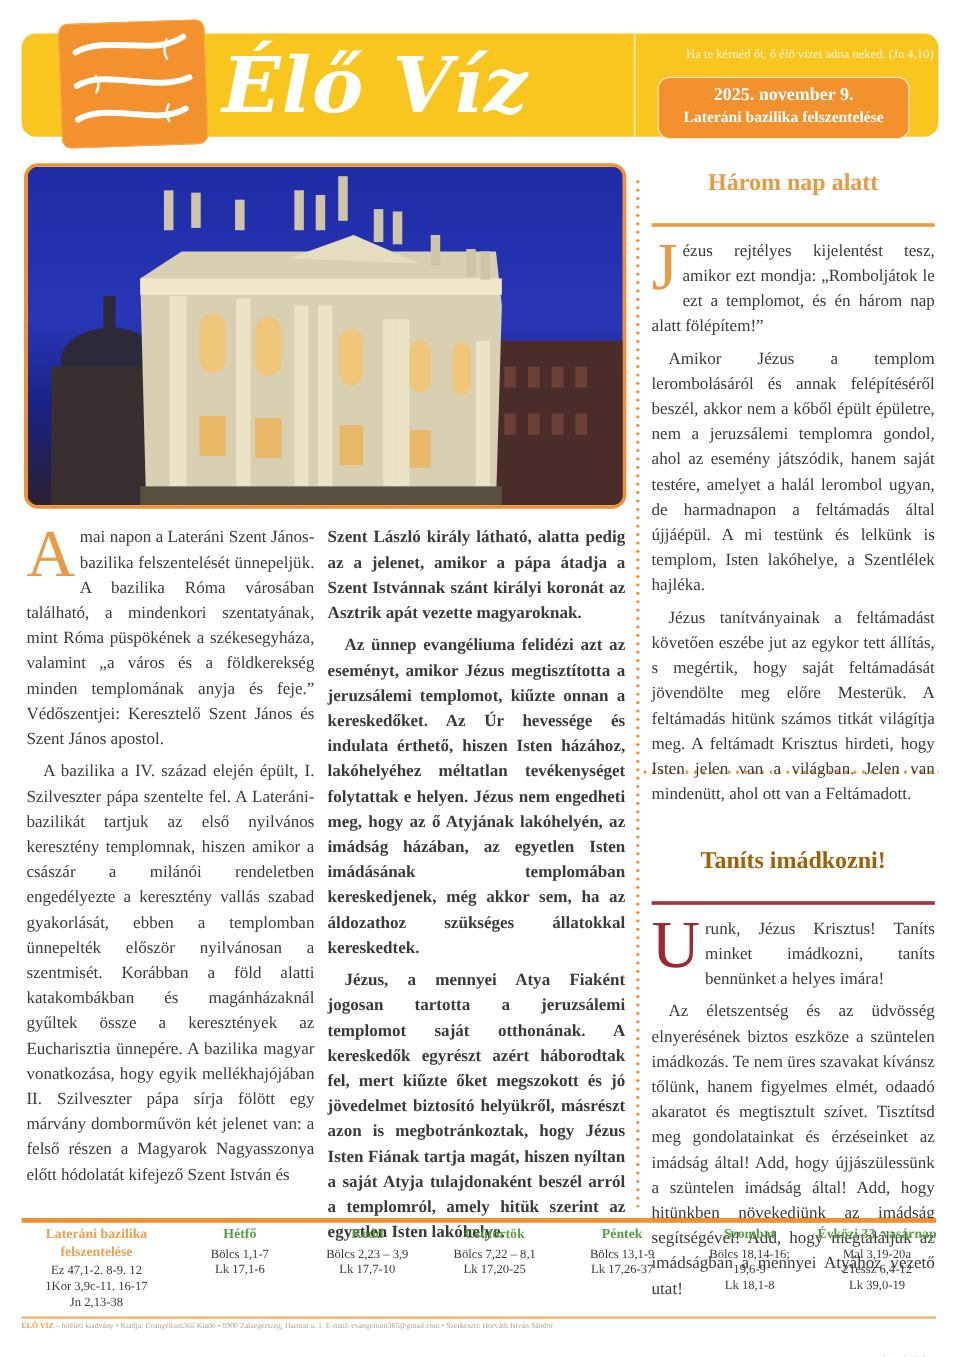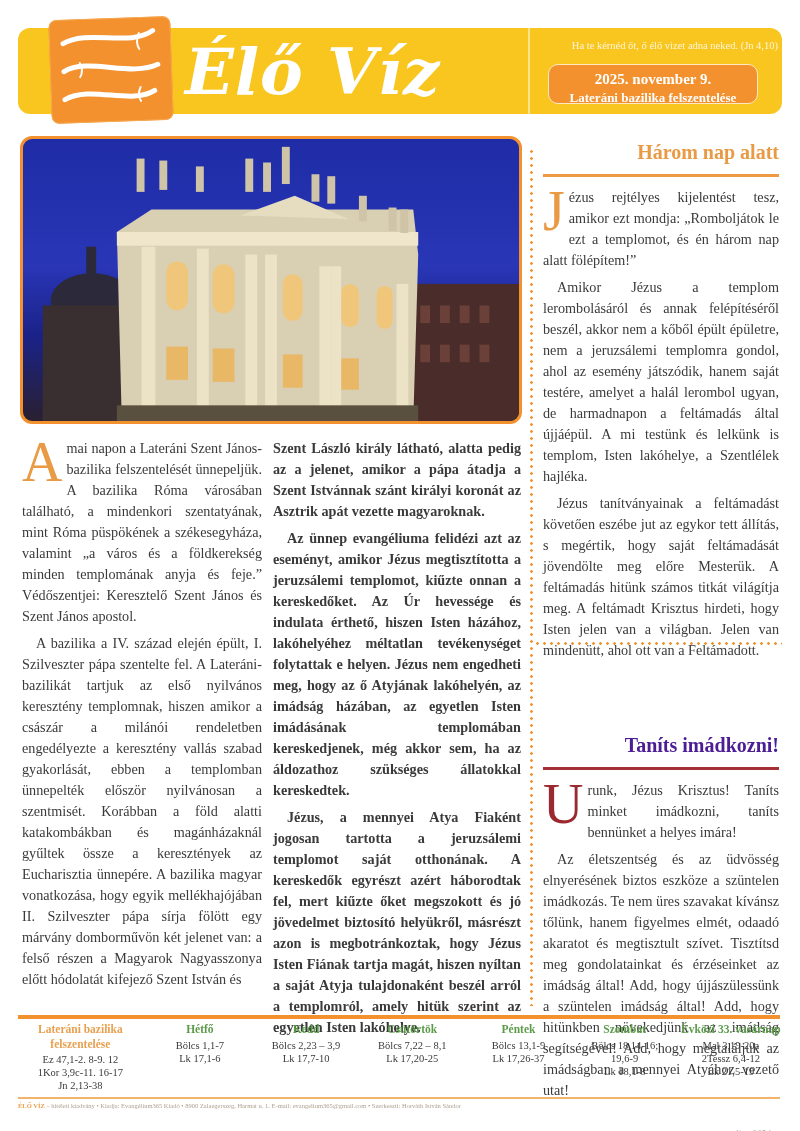--- a/index.html
+++ b/index.html
@@ -23,21 +23,21 @@
   .masthead-title {
     position: absolute; left: 185px; top: 32px; height: 80px;
     font-family: "DejaVu Serif", serif; font-style: italic; font-weight: bold;
     font-size: 64px; color: #ffffff; letter-spacing: 1px; line-height: 80px;
   }
   .tagline {
     position: absolute; left: 538px; top: 40px; width: 240px; text-align: right;
     font-size: 10.5px; color: #fff6d8;
   }
   .date-box {
-    position: absolute; left: 548px; top: 64px; width: 210px; height: 40px;
+    position: absolute; left: 548px; top: 64px; width: 210px; height: 52px;
     background: #f2912e; border-radius: 10px; border: 1.5px solid #fde9c4;
     color: #ffffff; text-align: center; font-weight: bold;
   }
   .date-box .d1 { font-size: 15px; margin-top: 6px; }
   .date-box .d2 { font-size: 13px; margin-top: 2px; }
 
   
   .photo {
     position: absolute; left: 20px; top: 136px; width: 502px; height: 288px;
     border: 3px solid #f2912e; border-radius: 12px; overflow: hidden;
@@ -48,23 +48,23 @@
   
   .col { position: absolute; font-size: 14.2px; line-height: 21px; text-align: justify; hyphens: manual; }
   .col p { text-indent: 14px; margin-bottom: 6px; }
   .col p.first { text-indent: 0; }
   .col-left { left: 22px; top: 438px; width: 240px; }
   .col-mid { left: 273px; top: 438px; width: 248px; font-weight: bold; }
   .col-right { left: 543px; top: 138px; width: 236px; }
 
   .section-title {
     font-weight: bold; font-size: 20px; color: #e99a45; line-height: 28px;
-    padding-bottom: 8px; border-bottom: 3px solid #ee9a45; margin-bottom: 10px; text-align: right;
-  }
-  .section-title.red { color: #4c1d95; border-bottom-color: #a53036; margin-top: 40px; }
+    padding-bottom: 20px; border-bottom: 3px solid #ee9a45; margin-bottom: 10px; text-align: center;
+  }
+  .section-title.red { color: #a16207; border-bottom-color: #a53036; }
 
   .dropcap {
     float: left; font-size: 56px; line-height: 44px; padding-right: 4px; margin-top: 2px;
     color: #e99a45; font-family: "Liberation Serif", serif;
   }
   .dropcap.red { color: #9a2a30; }
 
   .dotted-v {
     position: absolute; left: 530px; top: 148px; width: 3px; height: 858px;
     background-image: radial-gradient(circle, #f2912e 1.2px, transparent 1.5px);
@@ -233,21 +233,21 @@
   <div class="reading">
     <div class="rh">Szombat</div>
     <div>Bölcs 18,14-16;</div>
     <div>19,6-9</div>
     <div>Lk 18,1-8</div>
   </div>
   <div class="reading">
     <div class="rh">Évközi 33. vasárnap</div>
     <div>Mal 3,19-20a</div>
     <div>2Tessz 6,4-12</div>
-    <div>Lk 21,5-19</div>
+    <div>Lk 39,0-19</div>
   </div>
 </div>
 
 <div class="footer-rule"></div>
 <div class="footer-left">
   <span class="brand">ÉLŐ VÍZ</span><span> – hitéleti kiadvány • Kiadja: Evangélium365 Kiadó • 8900 Zalaegerszeg, Harmat u. 1. E-mail: evangelium365@gmail.com • Szerkeszti: Horváth István Sándor</span>
 </div>
 <div class="footer-right">www.evangelium365.hu</div>
 
 </body></html>

